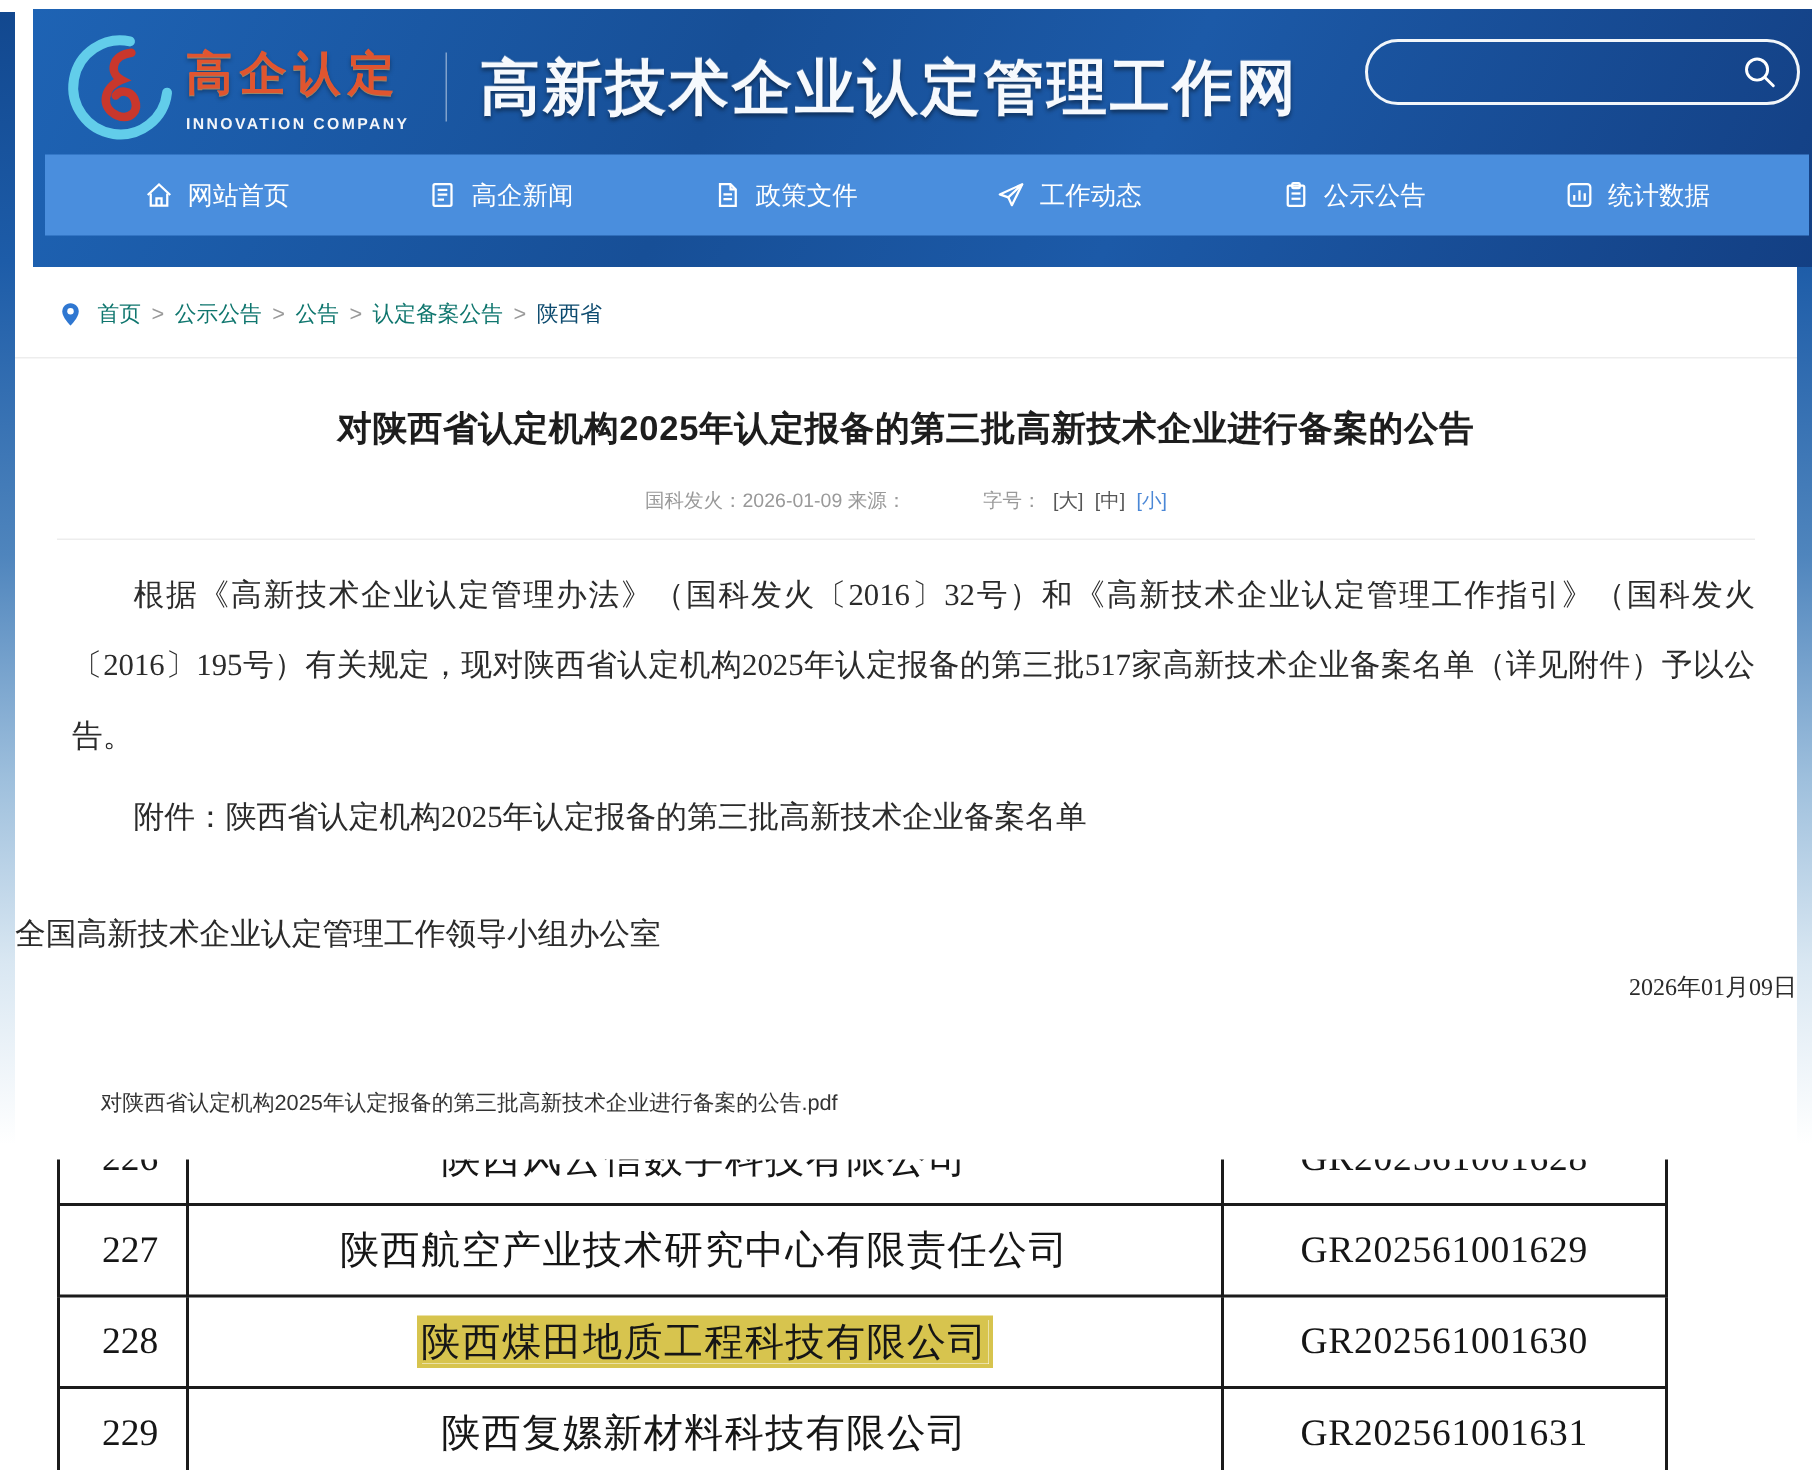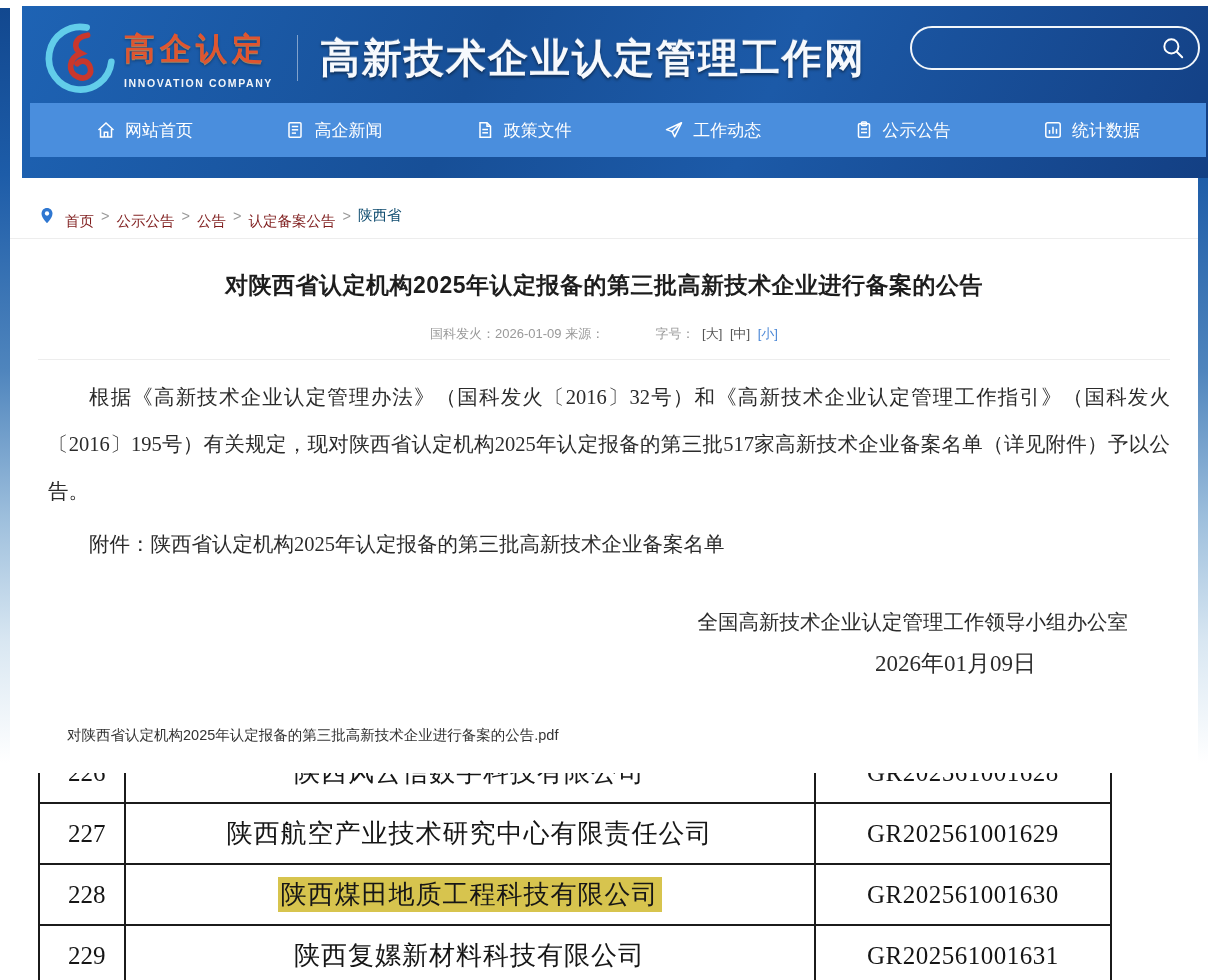--- a/index.html
+++ b/index.html
@@ -34,40 +34,40 @@
   .main-nav { position:absolute; left:8px; top:97px; width:1176px; height:54px; background:#4a8edd;
     display:flex; align-items:center; justify-content:space-between; padding:0 66px; }
   .nav-item { display:flex; align-items:center; gap:9px; color:#fff; font-size:17px; cursor:pointer; white-space:nowrap; }
   .nav-item svg { width:20px; height:20px; }
 
   
   .content-card { position:absolute; left:10px; top:178px; width:1188px; height:600px; background:#fff; z-index:2; }
   .breadcrumb { position:absolute; left:28px; top:22px; display:flex; align-items:center; gap:7px;
     font-size:14.5px; color:#9a9a9a; }
   .breadcrumb .pin { width:18px; height:19px; margin-right:2px; }
-  .crumb { color:#7f1d1d; cursor:pointer; text-decoration:none;margin-top:12px; }
+  .crumb { color:#0f766e; cursor:pointer; text-decoration:none; }
   .crumb-sep { color:#9a9a9a; }
   .crumb-current { color:#0c4a6e; cursor:pointer; }
   .rule { position:absolute; left:0; width:100%; border-top:1px solid #ededed; }
   .rule1 { top:60px; }
   .rule2 { top:181px; left:28px; width:1132px; }
   .article-title { position:absolute; top:92px; left:0; width:100%; text-align:center;
     font-size:23px; font-weight:bold; color:#1d1d1d; letter-spacing:.5px; }
   .article-meta { position:absolute; top:147px; left:0; width:100%; text-align:center;
     font-size:13px; color:#999; }
   .article-meta .sep-gap { display:inline-block; width:44px; }
   .size-btn { color:#555; cursor:pointer; margin-left:4px; }
   .size-btn.small { color:#4a87d6; }
 
   .doc-serif { font-family:"Liberation Serif","DejaVu Serif",serif; color:#2b2b2b; }
   .article-body { position:absolute; top:196px; left:38px; width:1122px;
     font-size:20.5px; line-height:47px; text-align:justify; text-indent:2em; }
   .attachment-line { position:absolute; top:352px; left:38px; width:1122px; font-size:20.5px; text-indent:2em; }
-  .signature { position:absolute; top:430px; left:0; width:100%; text-align:right; padding-right:70px; font-size:20.5px; }
-  .sign-date { position:absolute; top:470px; left:0; width:100%; text-align:right; padding-right:162px; font-size:23px; }
+  .signature { position:absolute; top:430px; left:0; width:100%; text-align:left; padding-right:70px; font-size:20.5px; }
+  .sign-date { position:absolute; top:470px; left:0; width:100%; text-align:right; font-size:16px; }
   .pdf-link { position:absolute; top:548px; left:57px; font-size:14.5px; color:#333;
     text-decoration:none; cursor:pointer; font-family:"Liberation Sans","DejaVu Sans",sans-serif; }
 
   
   .table-viewport { position:absolute; left:38px; top:773px; width:1078px; height:207px; overflow:hidden; z-index:3; background:#fff; }
   .roster-table { margin-top:-32px; width:1074px; border-collapse:collapse; table-layout:fixed;
     font-family:"Liberation Serif","DejaVu Serif",serif; color:#161616; }
   .roster-table td { border:2.5px solid #1b1b1b; text-align:center; vertical-align:middle; height:61px; overflow:hidden; }
   .col-no { width:80px; font-size:25px;padding-left:10px; }
   .col-name { width:645px; font-size:26px; letter-spacing:1px; }

